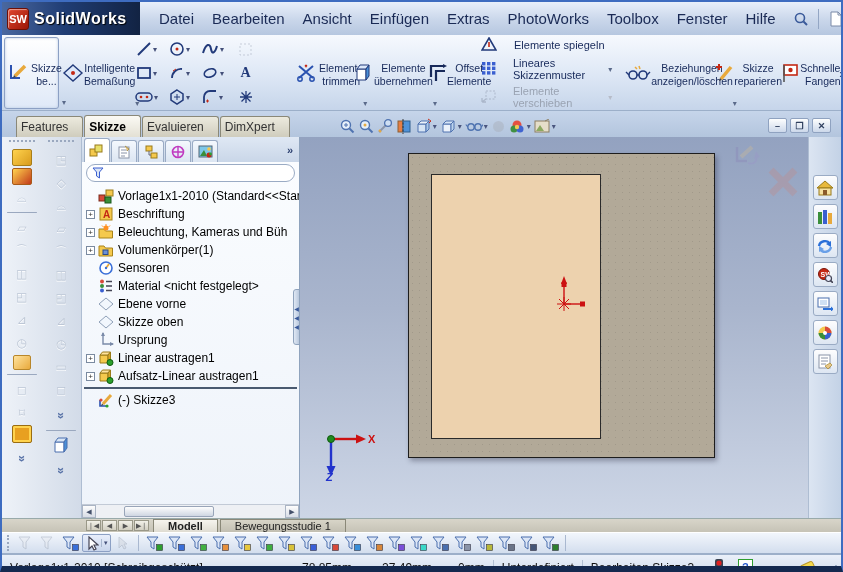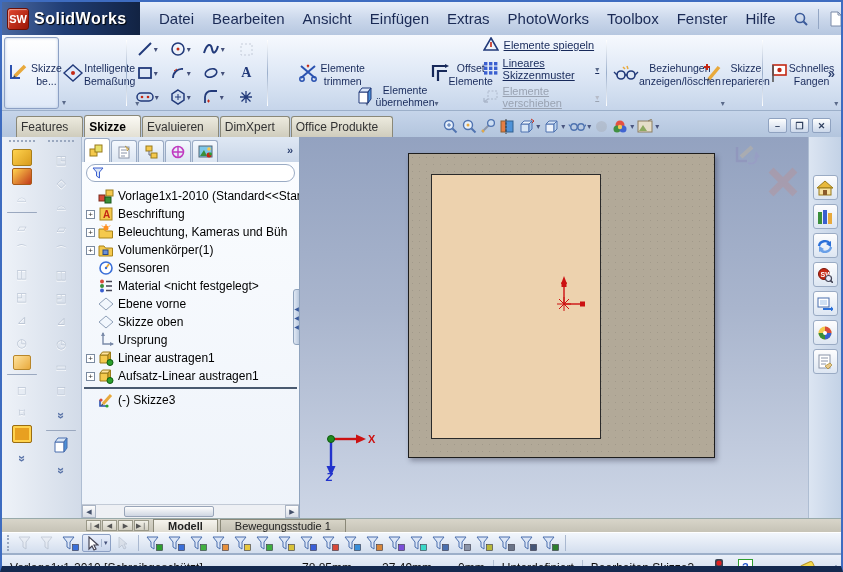--- a/index.html
+++ b/index.html
@@ -23,21 +23,21 @@
   
   .commandbar { height:76px; flex:none; display:flex; align-items:stretch; background:linear-gradient(180deg,#f6f9fe 0%,#dde7f5 55%,#c6d5ea 100%); border-bottom:1px solid #9cafc9; padding:2px 2px 1px 2px; gap:1px; }
   .bigbtn { display:flex; flex-direction:row; align-items:center; justify-content:flex-start; padding:3px 2px 1px 2px; font-size:10.5px; color:#17295a; text-align:center; line-height:1.15; border-radius:3px; }
   .bigbtn .lbl { margin-top:1px; }
   .bigbtn .dd { margin-top:auto; font-size:8px; color:#5a6a8a; }
   .bigbtn.pressed { background:linear-gradient(180deg,#ffffff,#dfe9f8); border:1px solid #8ca0c4; box-shadow:inset 0 0 3px #b9c9e2; }
   .gsep { width:1px; background:linear-gradient(180deg,#fff,#9aaecb,#fff); margin:3px 3px; }
   .sk-grid { display:grid; grid-template-columns:repeat(4,33px); grid-auto-rows:24px; align-content:center; }
   .sk-cell { display:flex; align-items:center; justify-content:center; gap:1px; }
   .stackcol { display:flex; flex-direction:column; justify-content:center; gap:2px; }
-  .stackrow { display:flex; align-items:center; gap:5px; font-size:11px; color:#17295a; padding:1px 3px;text-decoration:underline; }
+  .stackrow { display:flex; align-items:center; gap:17px; font-size:11px; color:#17295a; padding:1px 3px; }
   .stackrow.disabled { color:#9aa3b2; }
   .stackrow .dd { font-size:8px; color:#5a6a8a; margin-left:6px; }
   .stackrow.disabled .dd { color:#b6bcc8; }
   .overflow { align-self:center; font-size:13px; color:#2d4170; font-weight:bold; padding:0 4px; }
 
   
   .tabrow { height:26px; flex:none; display:flex; align-items:flex-end; background:linear-gradient(180deg,#c6d5ea,#b3c5dd); position:relative; }
   .tabs { display:flex; align-items:flex-end; margin-left:14px; height:100%; }
   .tab { padding:3px 14px 3px 4px; font-size:12px; color:#333; background:linear-gradient(180deg,#eceade,#cfccbd); border:1px solid #8a8878; border-bottom:none; border-radius:3px 3px 0 0; margin-right:1px; }
   .tab.active { background:linear-gradient(180deg,#fbfaf4,#e3e0d4); font-weight:bold; color:#000; padding-top:4px; position:relative; top:0; }
@@ -276,21 +276,21 @@
     <div class="bigbtn" style="width:56px;margin-left:23px;">
       <span><svg width="24" height="20">
             <path d="M4 3 l14 12 M18 3 L4 15" stroke="#2a52b0" stroke-width="2"></path>
             <circle cx="5" cy="16" r="2.2" fill="none" stroke="#2a52b0" stroke-width="1.5"></circle>
             <circle cx="17" cy="16" r="2.2" fill="none" stroke="#2a52b0" stroke-width="1.5"></circle>
             <path d="M10 2 l2 2 M12 2 l-2 2" stroke="#c42814" stroke-width="1.2"></path>
           </svg></span>
       <span class="lbl">Elemente trimmen</span>
       <span class="dd">▾</span>
     </div>
-    <div class="bigbtn" style="width:62px;align-items:flex-end;">
+    <div class="bigbtn" style="width:62px;">
       <span><svg width="22" height="20">
             <path d="M5 6 h9 v11 h-9 z" fill="#fff" stroke="#223a7a"></path>
             <path d="M5 6 l3 -4 h9 l-3 4 z" fill="#dce8fa" stroke="#223a7a"></path>
             <path d="M14 6 l3 -4 v11 l-3 4 z" fill="#4a90d8" stroke="#223a7a"></path>
           </svg></span>
       <span class="lbl">Elemente übernehmen</span>
       <span class="dd">▾</span>
     </div>
     <div class="bigbtn" style="width:50px;margin-left:8px;">
       <span><svg width="24" height="20">
@@ -367,21 +367,20 @@
     </div>
     <div class="overflow">»</div>
   </div>
 
   <div class="tabrow">
     <div class="tabs" id="ribbontabs">
         <div class="tab">Features</div>
         <div class="tab active">Skizze</div>
         <div class="tab">Evaluieren</div>
         <div class="tab">DimXpert</div>
-        <div class="tab">Office Produkte</div>
       </div>
     <div class="viewtools" id="viewtools">
         <div class="vt-btn">
           <svg width="16" height="16">
             <circle cx="7" cy="7" r="4.5" fill="#eaf2fc" stroke="#4a6fae" stroke-width="1.4"></circle>
             <line x1="10.5" y1="10.5" x2="14.5" y2="14.5" stroke="#4a6fae" stroke-width="2"></line>
             <path d="M5 7 h4 M7 5 v4" stroke="#4a6fae"></path>
           </svg>
         </div>
         <div class="vt-btn">

